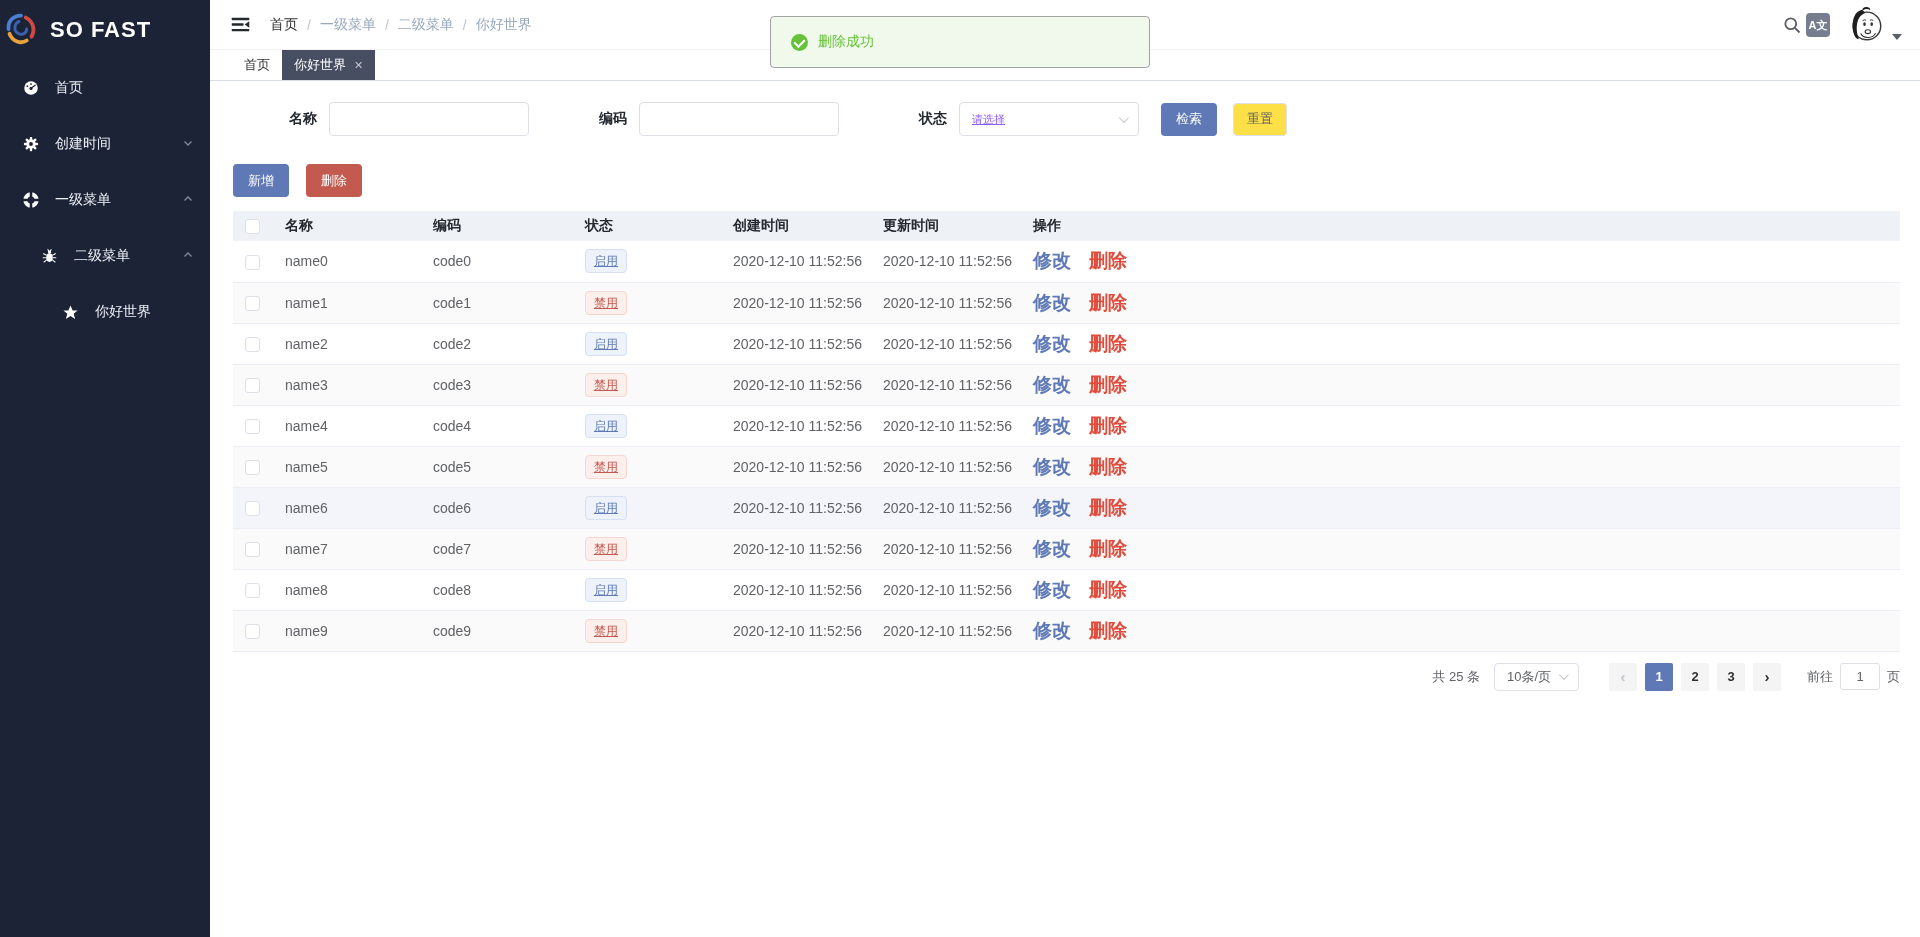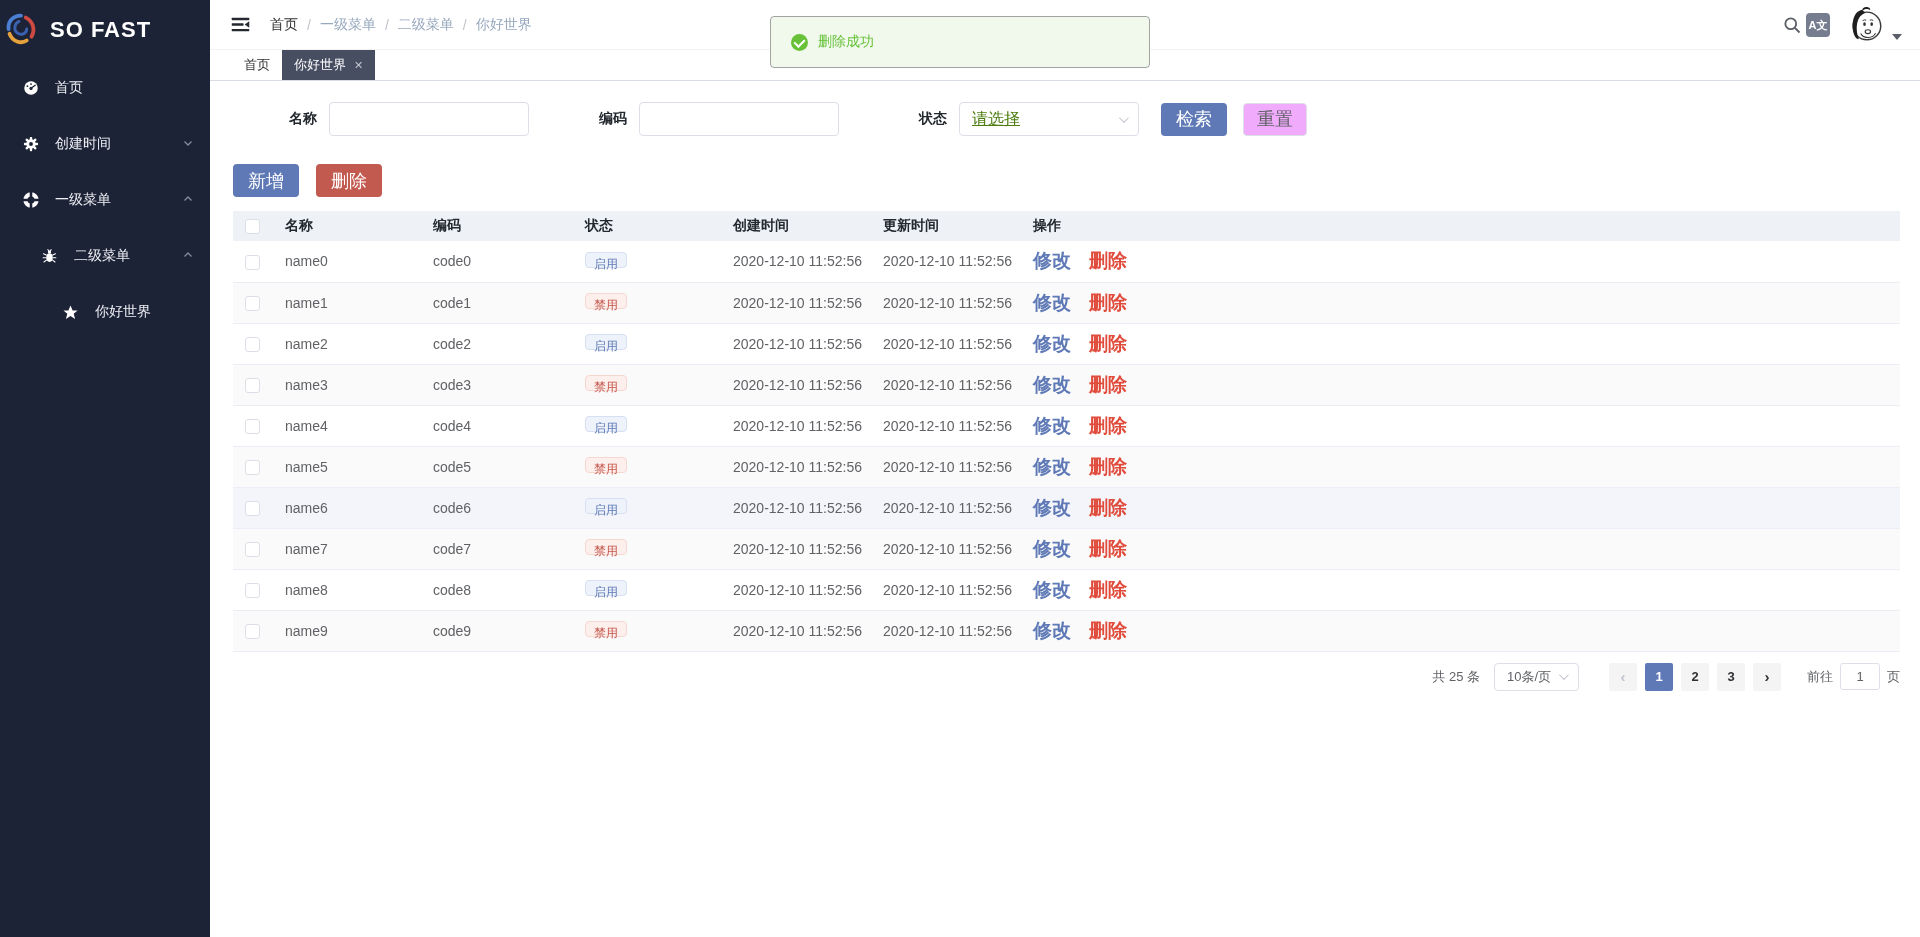--- a/index.html
+++ b/index.html
@@ -59,45 +59,45 @@
   .content { flex:1; padding:21px 20px 0 23px; overflow:hidden; }
 
   
   .filter-row { display:flex; align-items:center; }
   .f-label { text-align:right; padding-right:12px; font-weight:bold; color:#24292f; font-size:14px; }
   .f-label.w1 { width:96px; } .f-label.w2 { width:110px; } .f-label.w3 { width:120px; }
   .f-input { width:200px; height:34px; border:1px solid #dcdfe6; border-radius:4px; padding:0 10px;
     font-size:14px; color:#606266; outline:none; background:#fff; }
   .f-select { width:180px; height:34px; border:1px solid #dcdfe6; border-radius:4px; background:#fff;
     display:flex; align-items:center; justify-content:space-between; padding:0 12px; cursor:pointer; }
-  .placeholder { color:#4d7c0f; font-size:16px;text-decoration:underline; }
+  .placeholder { color:#8b5cf6; font-size:11px;text-decoration:underline; }
   .chev { width:7px; height:7px; border-right:1.5px solid #c0c4cc; border-bottom:1.5px solid #c0c4cc;
     transform:rotate(45deg) translateY(-2px); }
-  .btn { height:33px; border:none; border-radius:4px; font-size:18px; cursor:pointer; padding:0 15px;
+  .btn { height:33px; border:none; border-radius:4px; font-size:13px; cursor:pointer; padding:0 15px;
     font-family:Liberation Serif, serif; }
   .btn-primary { background:#5e79b5; color:#fff; }
   .btn-danger { background:#c35a50; color:#fff; }
-  .btn-plain { background:#f0abfc; color:#606266; border:1px solid #dcdfe6; padding:0 13px; }
+  .btn-plain { background:#fde047; color:#606266; border:1px solid #dcdfe6; padding:0 13px; }
   .btn-search { margin-left:22px; }
   .btn-reset { margin-left:16px; }
 
   
   .toolbar { margin-top:28px; display:flex; }
   .toolbar .btn + .btn { margin-left:17px; }
 
   
   table { width:100%; border-collapse:collapse; margin-top:14px; table-layout:fixed; }
   thead th { background:#eef1f6; height:30px; text-align:left; font-size:14px; font-weight:bold;
     color:#24292f; padding:0; }
   tbody td { height:41px; border-bottom:1px solid #ebeef5; font-size:14px; color:#606266; padding:0; }
   tbody tr:nth-child(even) { background:#fafafa; }
   tbody tr.highlighted { background:#f3f5fa; }
   .cb { display:inline-block; width:15px; height:15px; border:1px solid #dcdfe6; border-radius:3px;
     background:#fff; vertical-align:middle; margin-left:12px; cursor:pointer; }
-  .badge { display:inline-block; height:16px; line-height:22px; padding:0 8px; border-radius:4px; font-size:12px; }
+  .badge { display:inline-block; height:24px; line-height:22px; padding:0 8px; border-radius:4px; font-size:12px;text-decoration:underline; }
   .badge-primary { background:#eef2fa; border:1px solid #d6e0f2; color:#5e79b5; }
   .badge-danger { background:#fdefec; border:1px solid #f7d6d0; color:#c4574d; }
   .link { cursor:pointer; font-size:19px; text-decoration:none;font-weight:bold; }
   .link.edit { color:#5e79b5; }
   .link.del { color:#e04b3b; margin-left:14px; }
 
   
   .pagination { display:flex; align-items:center; justify-content:flex-end; margin-top:11px;
     font-size:13px; color:#606266; }
   .pg-total { margin-right:14px; }

